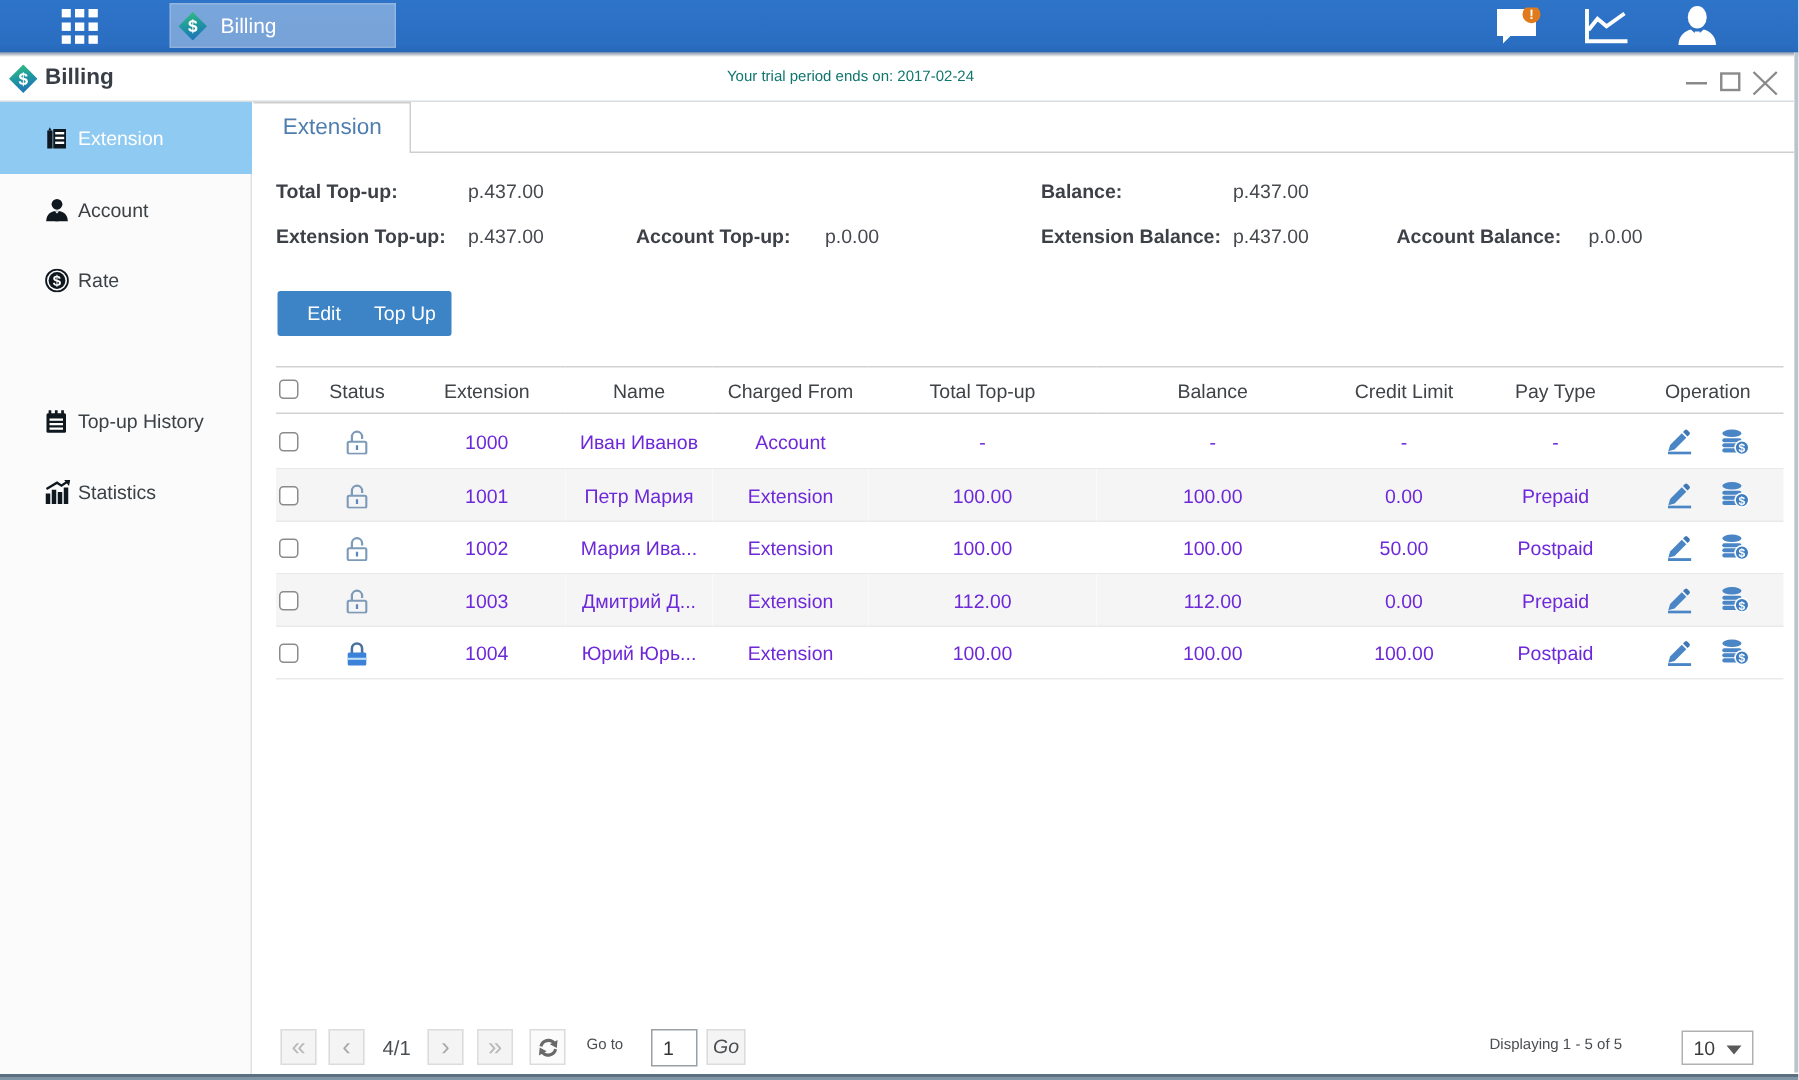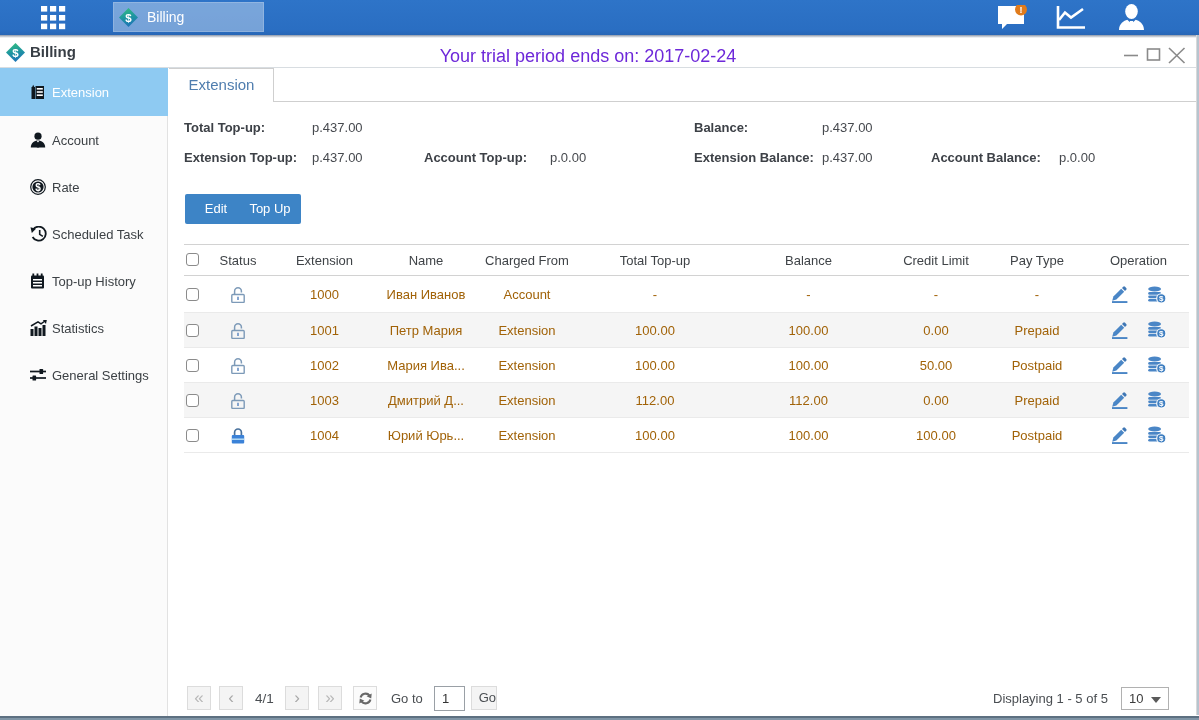--- a/index.html
+++ b/index.html
@@ -13,21 +13,21 @@
 #topbar:after { content:""; position:absolute; left:0; top:35px; width:1199px; height:3px;
   background:linear-gradient(rgba(45,65,95,.55),rgba(45,65,95,0)); }
 #apptab { position:absolute; left:113px; top:2px; width:151px; height:30px;
   background:rgba(255,255,255,.36); border:1px solid rgba(255,255,255,.18); }
 #apptab .txt { position:absolute; left:33px; top:6px; color:#fff; font-size:14px; }
 
 
 #titlebar { position:absolute; left:0; top:35px; width:1199px; height:33px; background:#fff;
   border-bottom:1px solid #d8dde1; }
 #titletxt { position:absolute; left:30px; top:43px; font-size:15px; font-weight:bold; color:#383e45; }
-#trial { position:absolute; left:388px; top:46px; width:400px; text-align:center; font-size:18px; color:#6d28d9; }
+#trial { position:absolute; left:367px; top:46px; width:400px; text-align:center; font-size:10px; color:#0f766e; }
 .winctl { position:absolute; }
 
 
 #sidebar { position:absolute; left:0; top:68px; width:168px; height:648px; background:#fbfbfb;
   border-right:1px solid #e2e2e2; }
 .sideitem { position:absolute; left:0; width:168px; height:47px; color:#3c4145; font-size:13px; }
 .sideitem .lbl { position:absolute; left:52px; top:50%; transform:translateY(-50%); }
 .sideitem .ic { position:absolute; left:30px; top:50%; transform:translateY(-50%); }
 .sideitem.sel { background:#8ecaf2; color:#fff; }
 
@@ -39,36 +39,36 @@
 #acttab span { position:absolute; left:0; width:105px; text-align:center; top:7px; font-size:15px; color:#4f7dae; }
 
 .lab { position:absolute; font-size:13px; font-weight:bold; color:#3d4147; white-space:nowrap; }
 .val { position:absolute; font-size:13px; color:#46494e; white-space:nowrap; }
 
 .btn { position:absolute; background:#3d84c6; color:#fff; font-size:13px; text-align:center;
   border-radius:2px; line-height:30px; height:30px; }
 table { border-collapse:collapse; width:1005px; table-layout:fixed; }
 th { height:31px; font-size:13px; font-weight:normal; color:#3f4347; 
   border-top:1px solid #d2d2d2; border-bottom:1px solid #d2d2d2; background:#fff; padding:0; }
-td { height:35px; font-size:13px; color:#a16207; text-align:center; border-bottom:1px solid #eaeaea; padding:0; white-space:nowrap; overflow:hidden; }
+td { height:35px; font-size:13px; color:#6d28d9; text-align:center; border-bottom:1px solid #eaeaea; padding:0; white-space:nowrap; overflow:hidden; }
 tr.alt td { background:#f5f5f5; }
 .cb { display:inline-block; width:13px; height:13px; border:1px solid #8b8b8b; border-radius:3px; background:#fff; vertical-align:middle; }
 td.cbc, th.cbc { text-align:left; }
 td.cbc .cb { margin-left:2px; margin-top:-2px; }
 th.cbc .cb { margin-left:2px; margin-top:-3px; }
 .opic { display:inline-block; vertical-align:middle; }
 
 
 .pgbtn { position:absolute; top:686px; width:24px; height:24px; background:#f4f4f4; border:1px solid #dcdcdc;
   text-align:center; color:#9b9b9b; font-size:17px; line-height:21px; }
-.pgtxt { position:absolute; font-size:13px; color:#4a4e52; }
+.pgtxt { position:absolute; font-size:10px; color:#4a4e52; }
 #goinput { position:absolute; left:434px; top:686px; width:31px; height:25px; border:1px solid #9aa0a6; background:#fff;
   font-size:13px; color:#333; padding-left:7px; line-height:23px; }
 #gobtn { position:absolute; left:471px; top:686px; width:26px; height:24px; background:#f4f4f4; border:1px solid #dcdcdc;
-  text-align:right; font-size:13px; color:#4a4e52; line-height:22px; }
+  text-align:center; font-size:13px; color:#4a4e52; line-height:22px;font-style:italic; }
 #combo { position:absolute; left:1121px; top:687px; width:48px; height:23px; border:1px solid #b1b1b1; background:#fff; }
 #combo .num { position:absolute; left:7px; top:3px; font-size:13px; color:#3c3c3c; }
 #combo .tri { position:absolute; right:7px; top:9px; width:0; height:0; border-left:5px solid transparent;
   border-right:5px solid transparent; border-top:6px solid #5a5a5a; }
 
 
 #rightedge { position:absolute; right:0; top:35px; width:3px; height:680px;
   background:linear-gradient(to right,#d9d9d9 0 1px,#b6c4cf 1px 3px); z-index:8; }
 #bottombar { position:absolute; left:0; top:716px; width:1199px; height:4px;
   background:linear-gradient(#5d7081 0 50%, #8095a6 50% 100%); z-index:9; }
@@ -161,28 +161,20 @@
       <span class="lbl">Account</span>
     </div>
     <div class="sideitem" style="top:95px">
       <svg class="ic" width="16" height="16" viewBox="0 0 16 16">
         <circle cx="8" cy="8" r="7.3" fill="none" stroke="#10181f" stroke-width="1.2"></circle>
         <circle cx="8" cy="8" r="5.6" fill="#10181f"></circle>
         <text x="8" y="11.6" font-size="10" font-weight="bold" fill="#fff" text-anchor="middle" font-family="Liberation Sans">$</text>
       </svg>
       <span class="lbl">Rate</span>
     </div>
-    <div class="sideitem" style="top:142px">
-      <svg class="ic" width="17" height="16" viewBox="0 0 17 16">
-        <path d="M3.1 3.5 A7 7 0 1 1 2.6 11" fill="none" stroke="#10181f" stroke-width="1.8"></path>
-        <path fill="#10181f" d="M.5 1.2 L6 2.8 L1.8 7 z"></path>
-        <path d="M9.7 4 v4.4 l3.2 2" stroke="#10181f" stroke-width="1.6" fill="none"></path>
-      </svg>
-      <span class="lbl">Scheduled Task</span>
-    </div>
     <div class="sideitem" style="top:189px">
       <svg class="ic" width="15" height="16" viewBox="0 0 15 16">
         <rect x="1" y="2.5" width="13" height="13" rx="1" fill="#10181f"></rect>
         <rect x="2.4" y="0.5" width="1.8" height="3.4" fill="#10181f"></rect>
         <rect x="6.6" y="0.5" width="1.8" height="3.4" fill="#10181f"></rect>
         <rect x="10.8" y="0.5" width="1.8" height="3.4" fill="#10181f"></rect>
         <rect x="3" y="6" width="9" height="1.5" fill="#fff"></rect>
         <rect x="3" y="9" width="9" height="1.5" fill="#fff"></rect>
         <rect x="3" y="12" width="9" height="1.5" fill="#fff"></rect>
       </svg>
@@ -191,29 +183,20 @@
     <div class="sideitem" style="top:236px">
       <svg class="ic" width="17" height="16" viewBox="0 0 17 16">
         <rect x="0.5" y="9" width="3" height="7" fill="#10181f"></rect>
         <rect x="4.5" y="6.5" width="3" height="9.5" fill="#10181f"></rect>
         <rect x="8.5" y="8" width="3" height="8" fill="#10181f"></rect>
         <rect x="12.5" y="5" width="3" height="11" fill="#10181f"></rect>
         <path d="M1 6 L8 1.8 L11 3.8 L15 1" stroke="#10181f" stroke-width="1.5" fill="none"></path>
         <path fill="#10181f" d="M12.8 0 L16.8 0 L16 4 z"></path>
       </svg>
       <span class="lbl">Statistics</span>
-    </div>
-    <div class="sideitem" style="top:283px">
-      <svg class="ic" width="16" height="14" viewBox="0 0 16 14">
-        <line x1="0" y1="3.5" x2="16" y2="3.5" stroke="#10181f" stroke-width="1.7"></line>
-        <line x1="0" y1="10" x2="16" y2="10" stroke="#10181f" stroke-width="1.7"></line>
-        <rect x="9.5" y="1" width="3.6" height="5" rx=".6" fill="#10181f"></rect>
-        <rect x="2.5" y="7.5" width="3.6" height="5" rx=".6" fill="#10181f"></rect>
-      </svg>
-      <span class="lbl">General Settings</span>
     </div>
   </div>
 
   <div id="content">
     <div id="tabrow"></div>
     <div id="acttab">
         <span>Extension</span>
       </div>
 
     <div class="lab" style="left:15px;top:52px">Total Top-up:</div>

